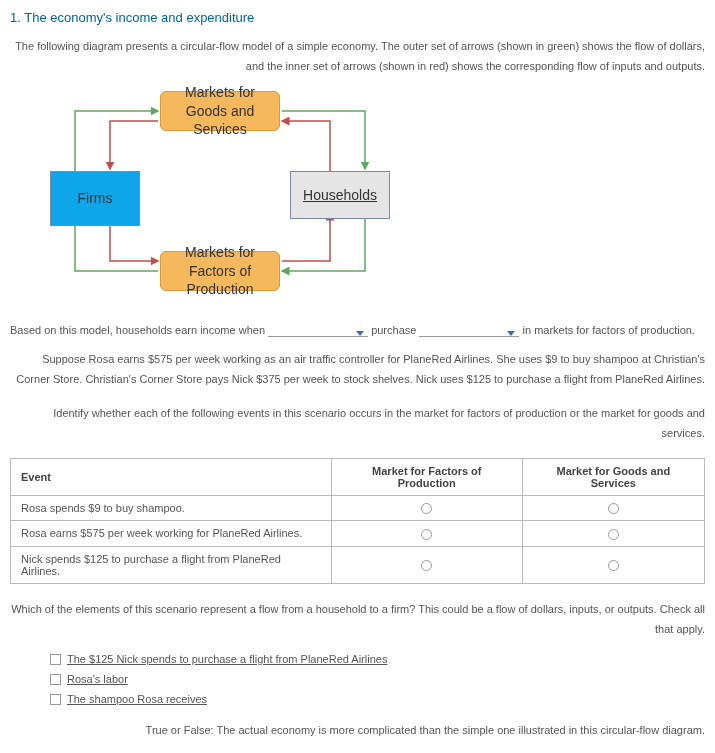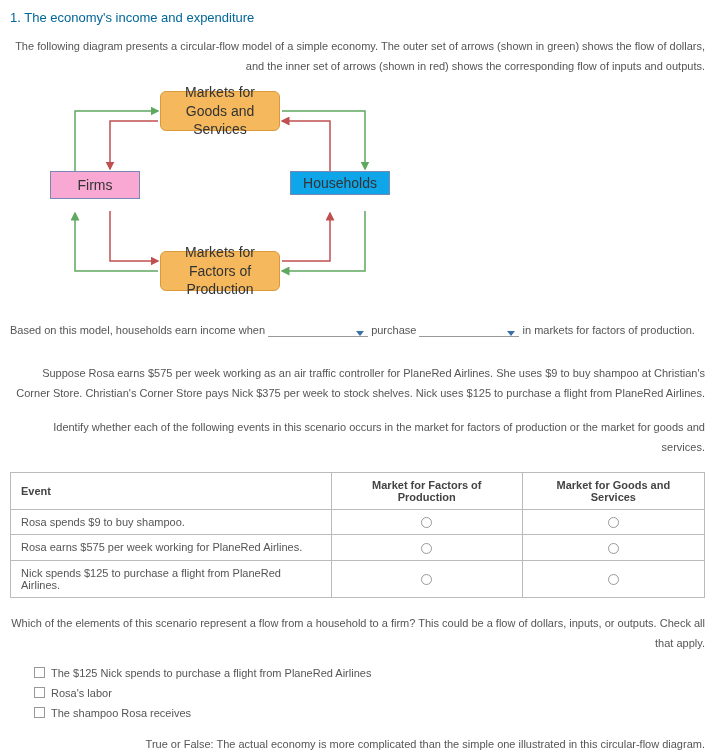--- a/index.html
+++ b/index.html
@@ -48,39 +48,40 @@
     }
     .box-markets-bottom {
       left: 130px; top: 160px;
       width: 120px; height: 40px;
       background: #f5b85c;
       border: 1px solid #d89a3a;
       border-radius: 6px;
     }
     .box-firms {
       left: 20px; top: 80px;
-      width: 90px; height: 28px;
-      background: #f9a8d4;
+      width: 90px; height: 55px;
+      background: #0ea5e9;
       border: 1px solid #7a88b4;
     }
     .box-households {
       left: 260px; top: 80px;
-      width: 100px; height: 24px;
-      background: #0ea5e9;
+      width: 100px; height: 48px;
+      background: #e5e5e5;
       border: 1px solid #7a88b4;
+      text-decoration: underline;
     }
     svg.arrows {
       position: absolute;
       top: 0; left: 0;
       width: 380px; height: 200px;
       pointer-events: none;
     }
     .sentence {
       color: #555;
-      margin-bottom: 24px;
+      margin-bottom: 10px;
       line-height: 1.8;
     }
     .dropdown {
       display: inline-flex;
       align-items: center;
       border-bottom: 1px solid #999;
       min-width: 100px;
       cursor: pointer;
       padding: 0 2px;
       vertical-align: baseline;
@@ -129,23 +130,24 @@
       border: 1px solid #999;
       vertical-align: middle;
       cursor: pointer;
       margin-right: 6px;
     }
     .option-list {
       margin: 8px 0 16px 24px;
     }
     .option-row {
       color: #555;
-      margin: 8px 0;
+      margin: 8px 16px;
       display: flex;
-      align-items: flex-start;
+      align-items: flex-end;
+      text-decoration: underline;
     }
   </style>
 </head>
 <body>
 
 <div class="title">1. The economy's income and expenditure</div>
 
 <div class="paragraph">The following diagram presents a circular-flow model of a simple economy. The outer set of arrows (shown in green) shows the flow of dollars, and the inner set of arrows (shown in red) shows the corresponding flow of inputs and outputs.</div>
 
 <div class="diagram-container">

